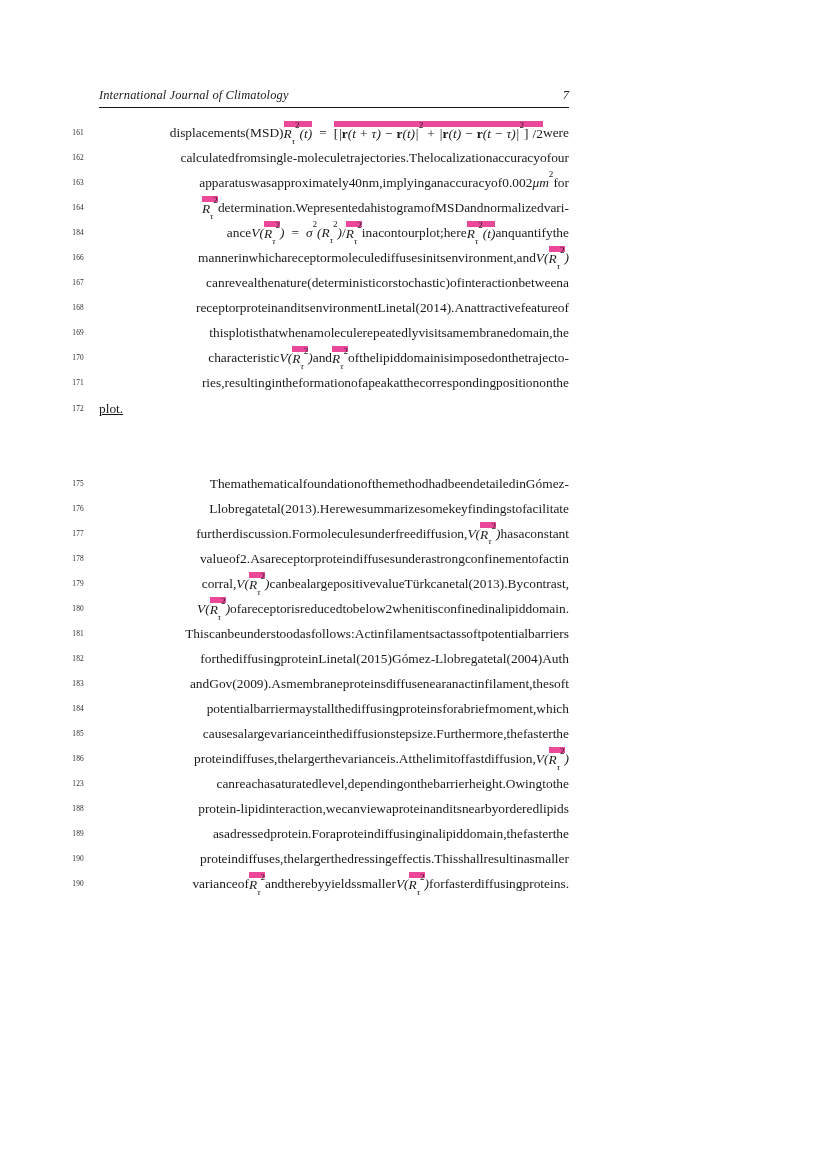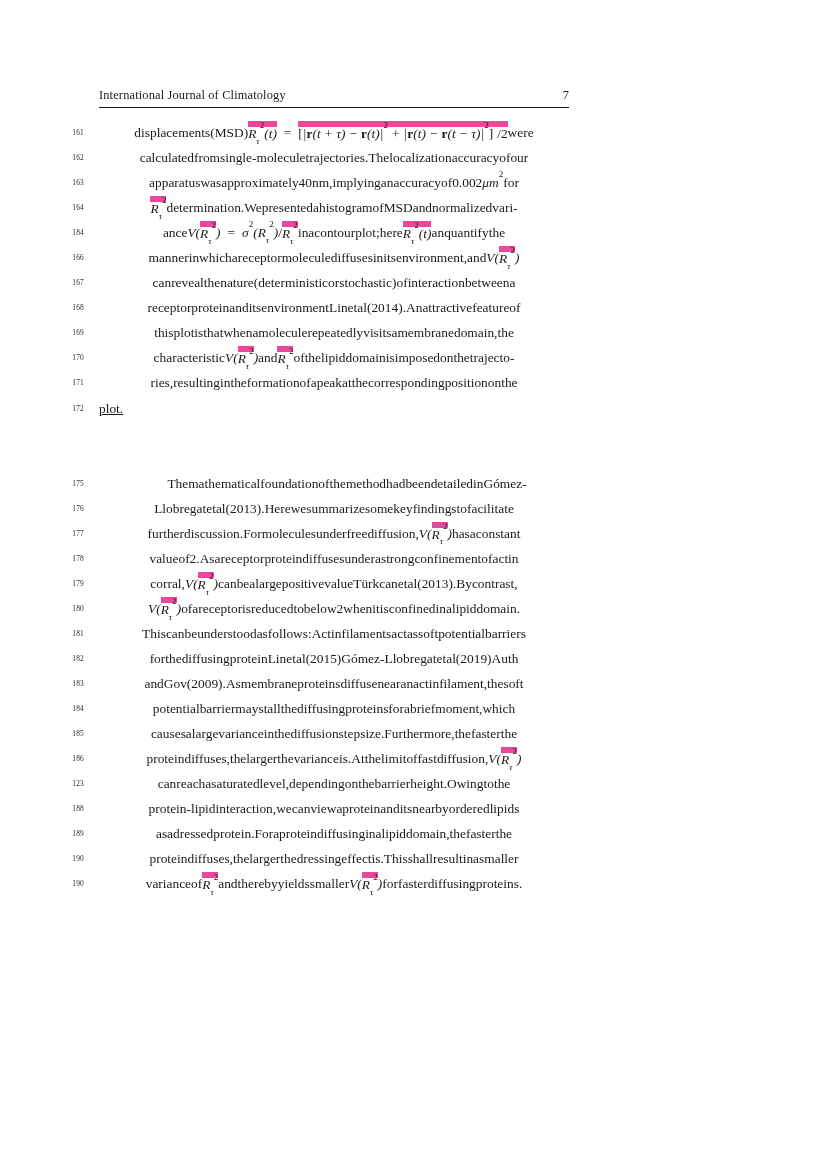--- a/index.html
+++ b/index.html
@@ -27,20 +27,21 @@
   .runhead {
     position: absolute;
     left: 99px;
     top: 88px;
     width: 470px;
     display: flex;
     justify-content: space-between;
     align-items: baseline;
     font-size: 12.4px;
     letter-spacing: 0.15px;
+    font-style: italic;
   }
   .runhead-title { white-space: nowrap; }
   .runhead-page  { white-space: nowrap; }
 
   .runrule {
     position: absolute;
     left: 99px;
     top: 107px;
     width: 470px;
     height: 1px;
@@ -59,21 +60,21 @@
     position: relative;
     height: 25.05px;
     font-size: 13.4px;
     line-height: 25.05px;
     white-space: nowrap;
   }
 
   
   .just {
     display: flex;
-    justify-content: center;
+    justify-content: flex-end;
     align-items: baseline;
     width: 470px;
   }
   .just.indent { padding-left: 26px; width: 444px; }
   .ragged { display: block; text-decoration: underline; }
   .centered { text-align: center; width: 470px; }
 
   
   .lnum {
     position: absolute;
@@ -465,21 +466,21 @@
         <span>the</span>
         <span>diffusing</span>
         <span>protein</span>
         <span>Lin</span>
         <span>et</span>
         <span>al</span>
         <span>(2015)</span>
         <span>Gómez-Llobregat</span>
         <span>et</span>
         <span>al</span>
-        <span>(2019)</span>
+        <span>(2004)</span>
         <span>Auth</span>
       </span>
     </div>
 
     <div class="line">
       <span class="lnum">183</span>
       <span class="just">
         <span>and</span>
         <span>Gov</span>
         <span>(2009).</span>

